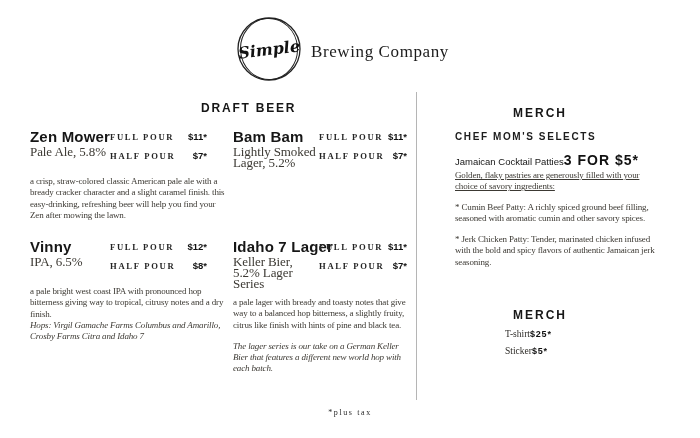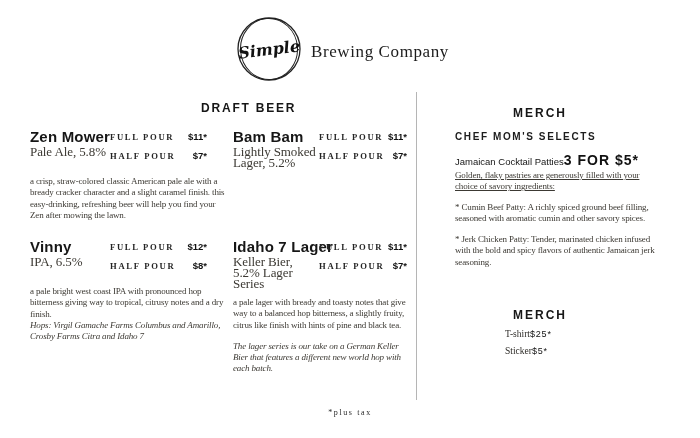--- a/index.html
+++ b/index.html
@@ -86,21 +86,21 @@
   }
   .bites-body { position:absolute; left:455px; top:170px; width:205px; }
   .bites-intro { font-size:9px; line-height:11.3px; color:#3c3933; letter-spacing:-0.15px; margin-bottom:9px;text-decoration:underline; }
   .bites-option { font-size:9px; line-height:11.3px; color:#3c3933; letter-spacing:-0.15px; margin-bottom:10px; }
 
   
   .merch-list { position:absolute; left:505px; top:329px; width:74px; }
   .merch-row { display:flex; justify-content:flex-start; align-items:baseline; margin-bottom:7px; }
   .merch-name { font-size:9.5px; color:#2e2c28; white-space:nowrap; }
   .merch-price {
-    font-family:"Liberation Sans", sans-serif; font-weight:normal;
+    font-family:"Liberation Sans", sans-serif; font-weight:bold;
     font-size:9px; letter-spacing:0.8px; color:#111; white-space:nowrap;
   }
 
   
   .footnote {
     position:absolute; left:0; top:408px; width:700px; text-align:center;
     font-size:8px; letter-spacing:1.6px; color:#2a2a2a;
   }
 </style>
 </head>

